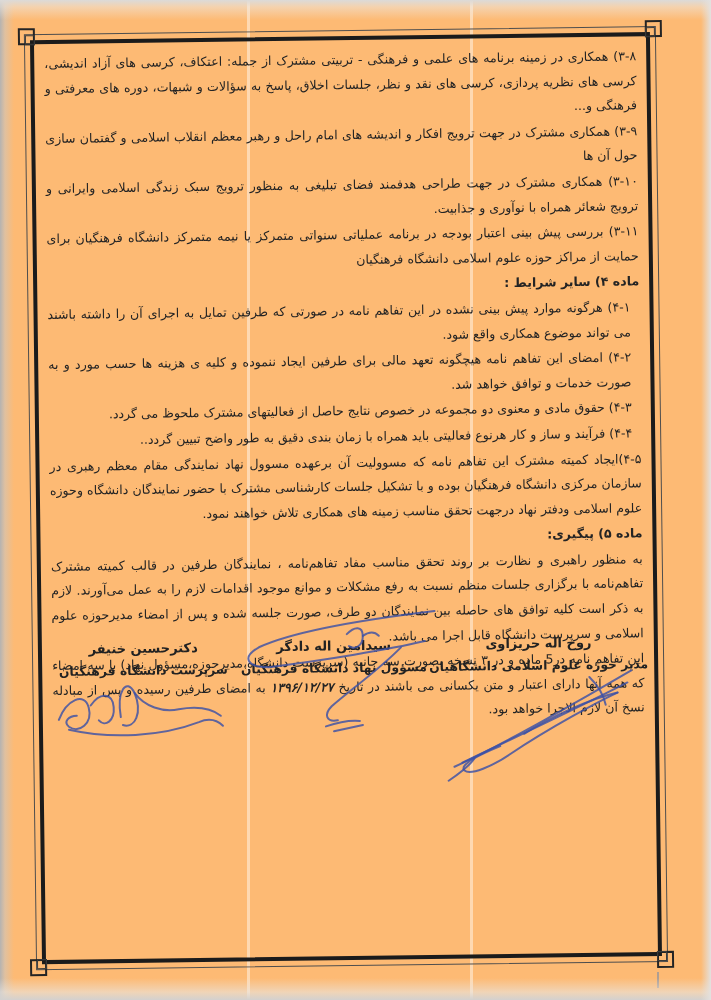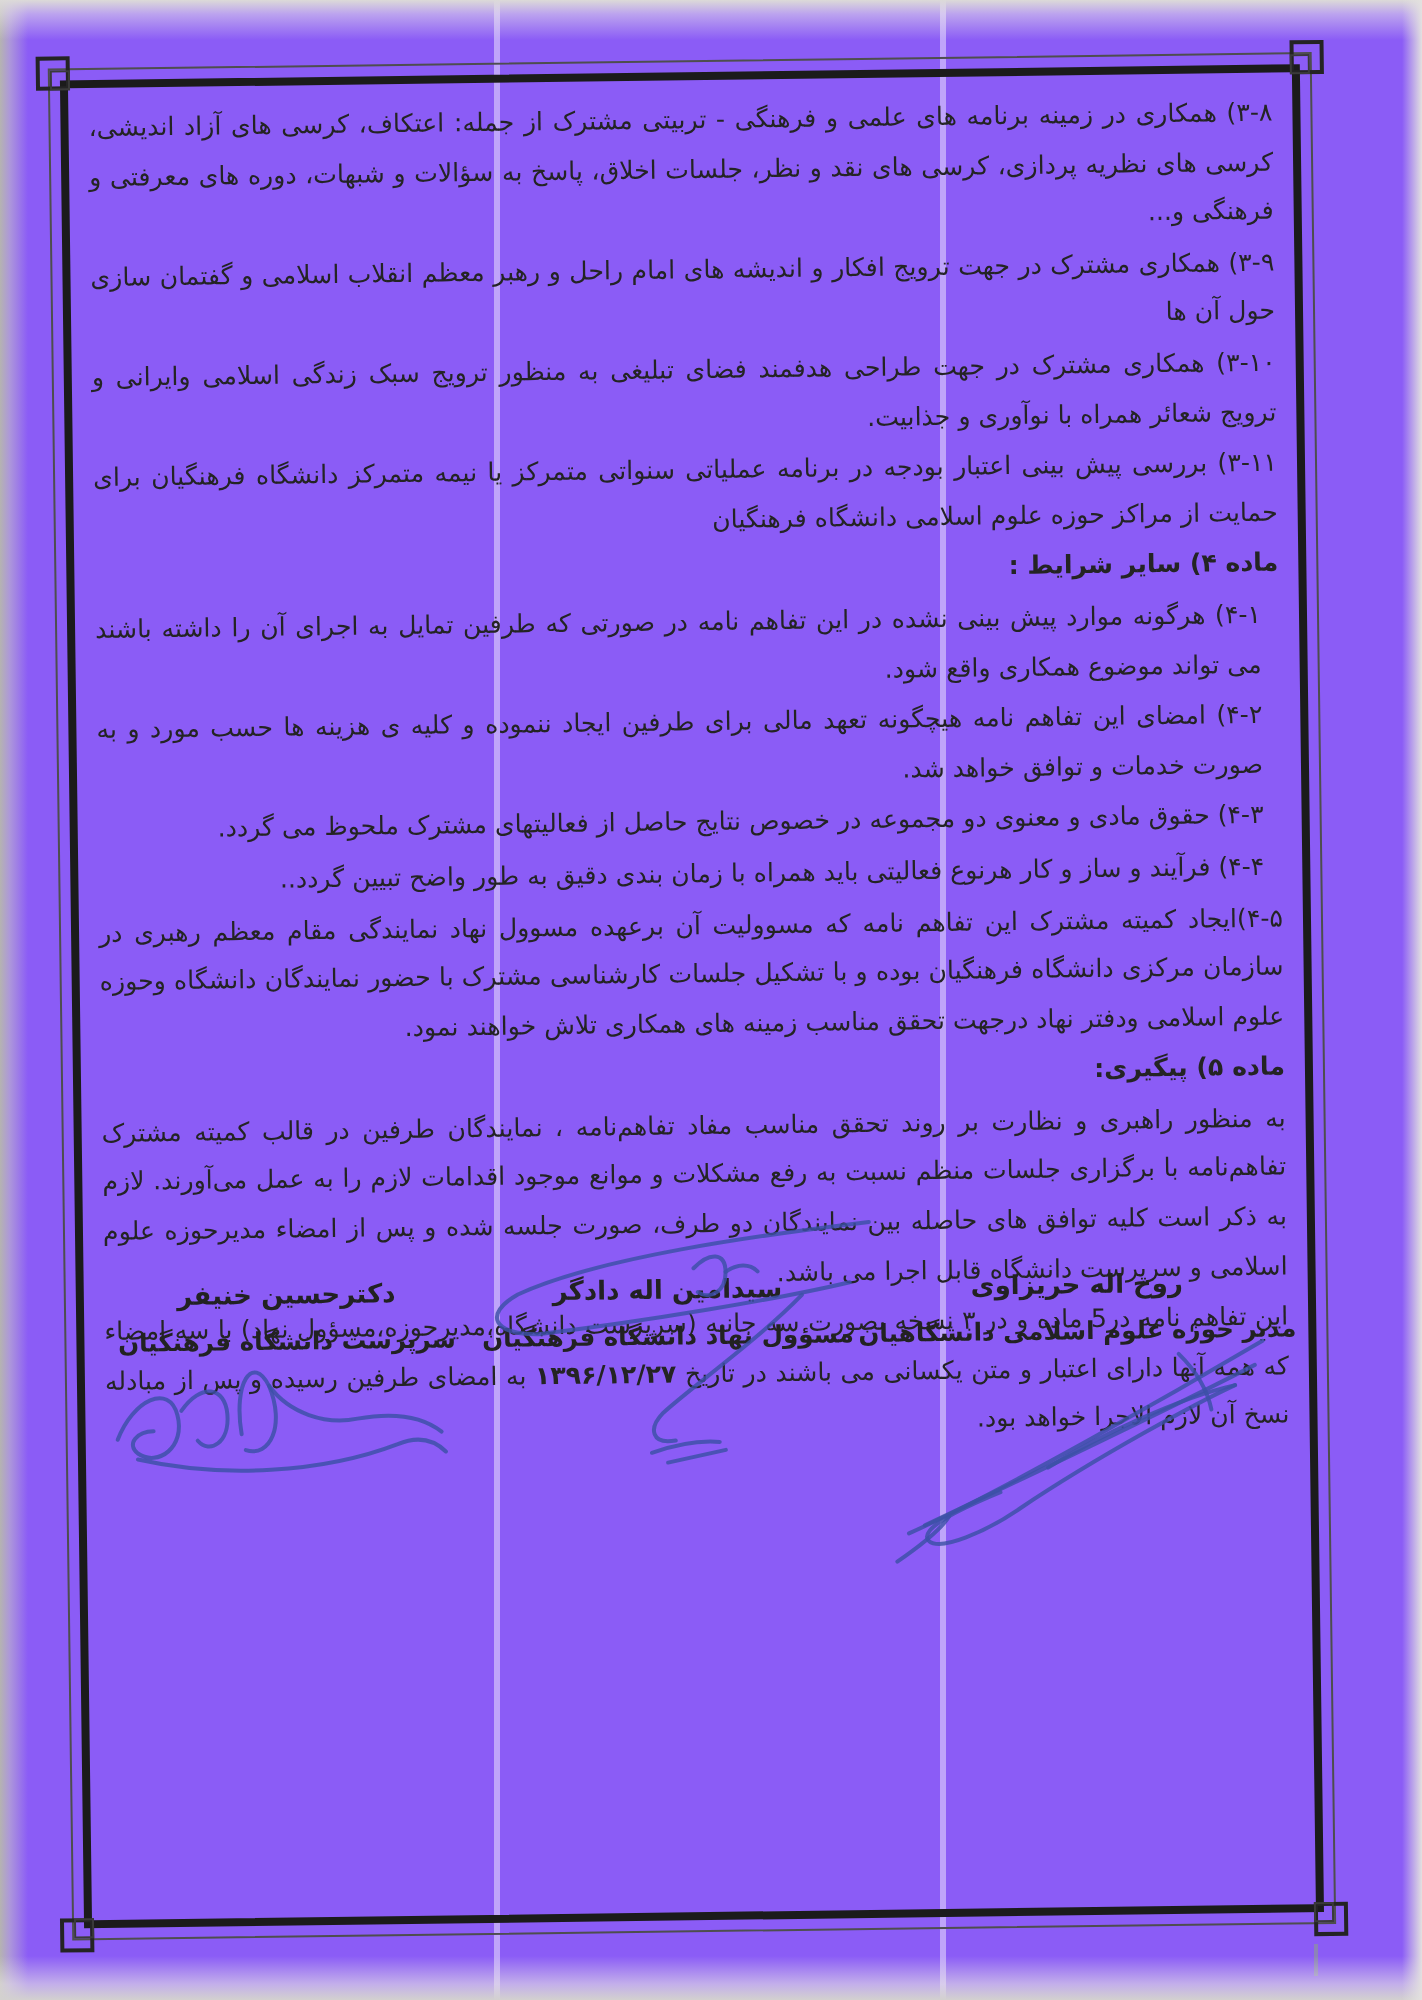--- a/index.html
+++ b/index.html
@@ -1,17 +1,17 @@
 <!DOCTYPE html>
 <html lang="fa"><head>
 <meta charset="utf-8">
 <style>
   html,body{margin:0;padding:0;}
   body{width:711px;height:1000px;background:#d9d8d6;font-family:"DejaVu Sans",sans-serif;}
-  .page{position:relative;width:711px;height:1000px;overflow:hidden;background:#8b5cf6;}
+  .page{position:relative;width:711px;height:1000px;overflow:hidden;background:#fdba74;}
   .edge-left{position:absolute;left:0;top:0;width:14px;height:100%;
     background:linear-gradient(90deg,#b5b3b1 0,rgba(200,198,196,.55) 5px,rgba(246,245,242,0) 14px);}
   .edge-top{position:absolute;left:0;top:0;width:100%;height:20px;
     background:linear-gradient(180deg,#dcdad8 0,rgba(236,234,231,.5) 7px,rgba(246,245,242,0) 20px);}
   .edge-bottom{position:absolute;left:0;bottom:0;width:100%;height:22px;
     background:linear-gradient(0deg,#d3d1cf 0,rgba(232,230,227,.6) 8px,rgba(246,245,242,0) 22px);}
   .edge-right{position:absolute;right:0;top:0;width:10px;height:100%;
     background:linear-gradient(270deg,#e3e1df 0,rgba(246,245,242,0) 10px);}
   .streak{position:absolute;top:0;height:100%;width:3px;background:rgba(255,255,255,.45);}
   .tilt{position:absolute;left:0;top:0;width:711px;height:1000px;
@@ -23,21 +23,21 @@
   .knot.small{width:8px;height:8px;border-width:1.5px;border-color:#3a3a3a;}
   .k-tl{left:-16px;top:-16px}.k-tl2{left:-9px;top:-9px}
   .k-tr{right:-16px;top:-16px}.k-tr2{right:-9px;top:-9px}
   .k-bl{left:-16px;bottom:-16px}.k-bl2{left:-9px;bottom:-9px}
   .k-br{right:-16px;bottom:-16px}.k-br2{right:-9px;bottom:-9px}
   .content{position:absolute;left:10px;right:10px;top:8px;direction:rtl;
     color:#242424;font-size:12.6px;line-height:24.6px;text-align:justify;}
   .content p{margin:0 0 1px 0;}
   .content p.ind{padding-right:9px;}
   .h{font-weight:bold;margin:2px 0;}
-  .b{font-weight:bold;}
+  .b{font-weight:bold;font-style:italic;}
   .sigs{position:absolute;left:6px;right:6px;top:598px;height:215px;
     display:flex;direction:rtl;}
   .sig-col{position:relative;flex:1 1 0;text-align:center;}
   .sig-col .name{font-weight:bold;font-size:13px;color:#222;position:relative;z-index:2;}
   .sig-col .title{font-weight:bold;font-size:12.3px;color:#222;margin-top:8px;
     white-space:nowrap;position:relative;z-index:2;}
   .sig-svg{position:absolute;z-index:3;pointer-events:none;}
   .sig-svg path{fill:none;stroke:#3c50a6;stroke-width:2;stroke-linecap:round;
     stroke-linejoin:round;opacity:.82;}
   .tick{position:absolute;left:657px;top:972px;width:2px;height:16px;background:#8d93a0;opacity:.7;}

